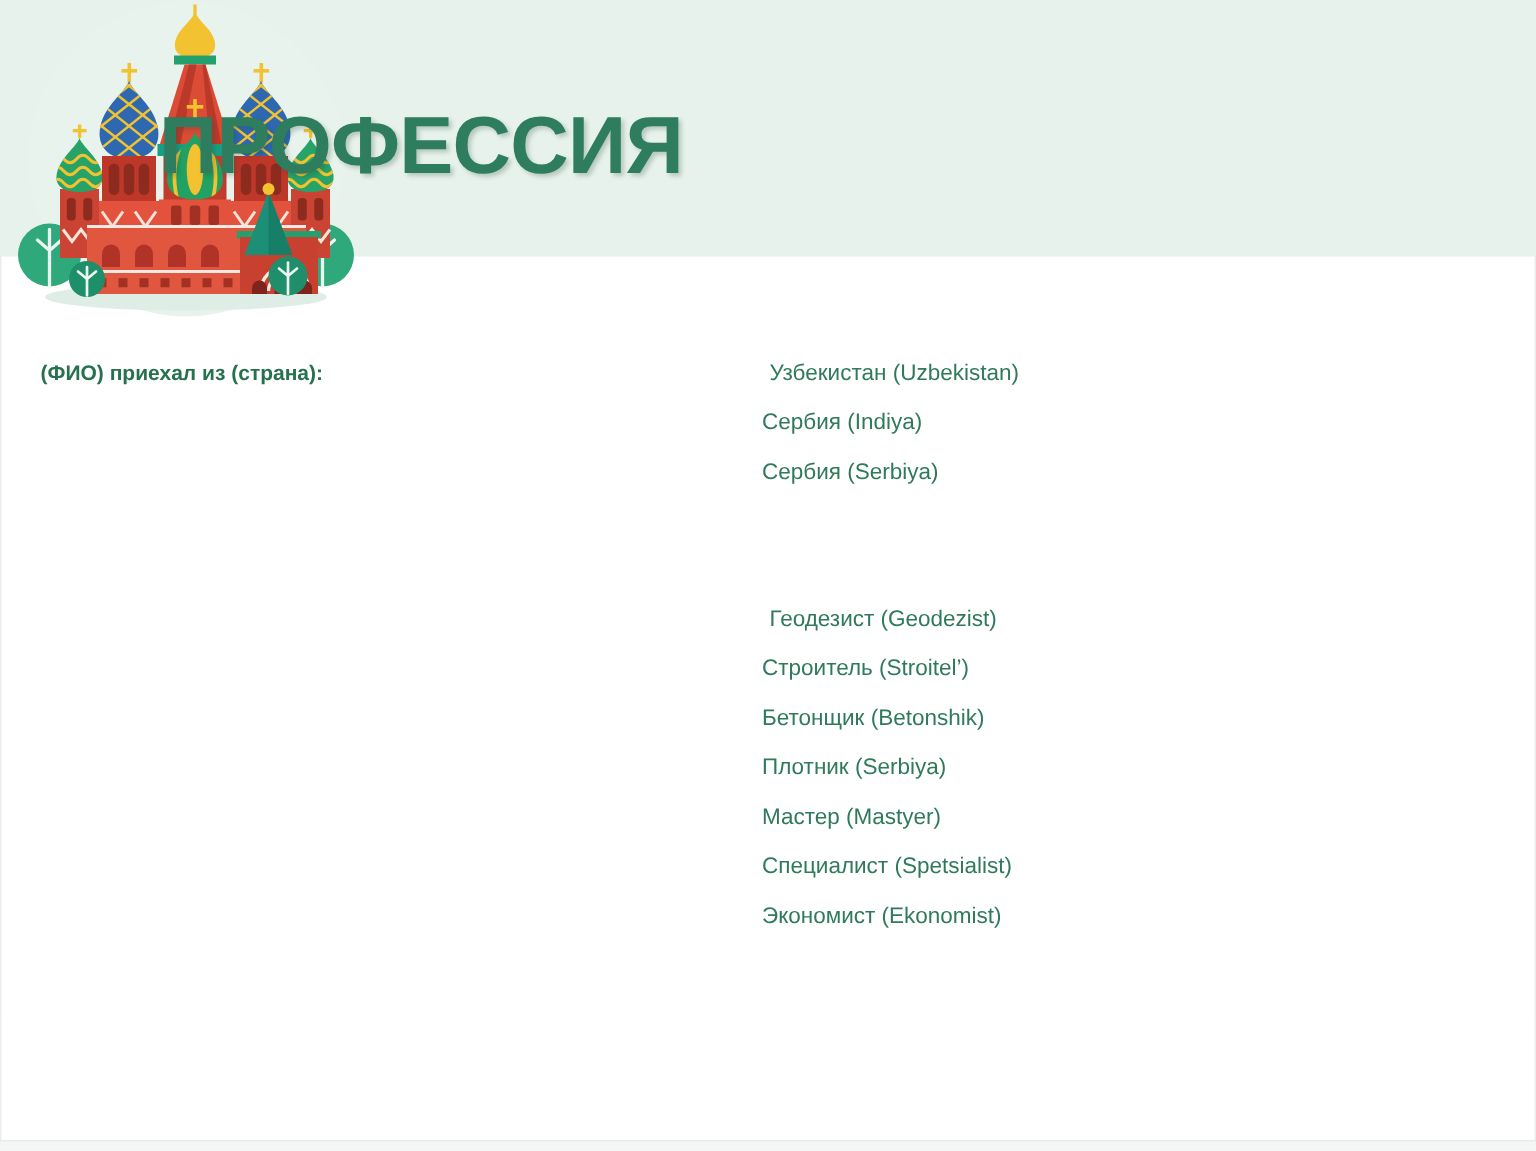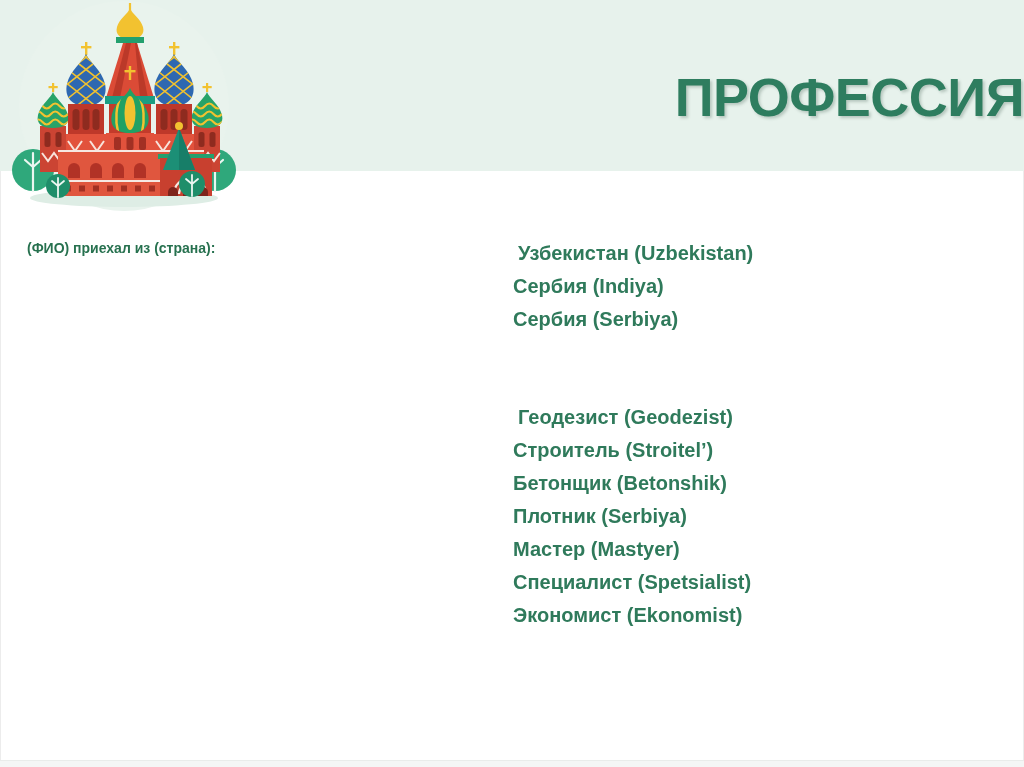--- a/index.html
+++ b/index.html
@@ -7,33 +7,33 @@
     position:relative;width:1024px;height:767px;overflow:hidden;
     background:#ffffff;font-family:"Liberation Sans","DejaVu Sans",sans-serif;
     box-shadow:inset 0 0 0 1px #ececec;
   }
   .header-band{
     position:absolute;top:0;left:0;right:0;height:171px;
     background:var(--header-bg,#E7F2EC);
   }
   .page-title{
     position:absolute;top:66px;left:106px;right:0;
-    text-align:right;font-size:54px;font-weight:bold;letter-spacing:-0.5px;
+    text-align:left;font-size:54px;font-weight:bold;letter-spacing:-0.5px;
     color:var(--title-color,#2E7D5F);
     text-shadow:2px 2px 3px rgba(40,70,55,0.25);
     white-space:nowrap;
   }
   .illustration{position:absolute;top:0;left:2px;width:240px;height:215px;}
   .section-label{
     position:absolute;left:27px;font-size:14px;font-weight:bold;
     line-height:33px;color:var(--label-color,#27714F);white-space:nowrap;
   }
   .item-list{
-    position:absolute;left:508px;margin:5px;padding:0;list-style:none;
-    font-size:20px;line-height:33px;color:var(--text-color,#2F7A5B);font-weight:bold;
+    position:absolute;left:508px;margin:0;padding:0;list-style:none;
+    font-size:15px;line-height:33px;color:var(--text-color,#2F7A5B);
   }
   .item-list li{white-space:nowrap;}
   .item-list li:first-child{padding-left:5px;}
   .label-origin{top:232px;}
   .list-countries{top:232px;}
   .label-profession{top:396px;}
   .list-professions{top:396px;}
   .bottom-strip{
     position:absolute;left:0;right:0;bottom:0;height:6px;
     background:#f4f6f5;border-top:1px solid #e9ecea;

